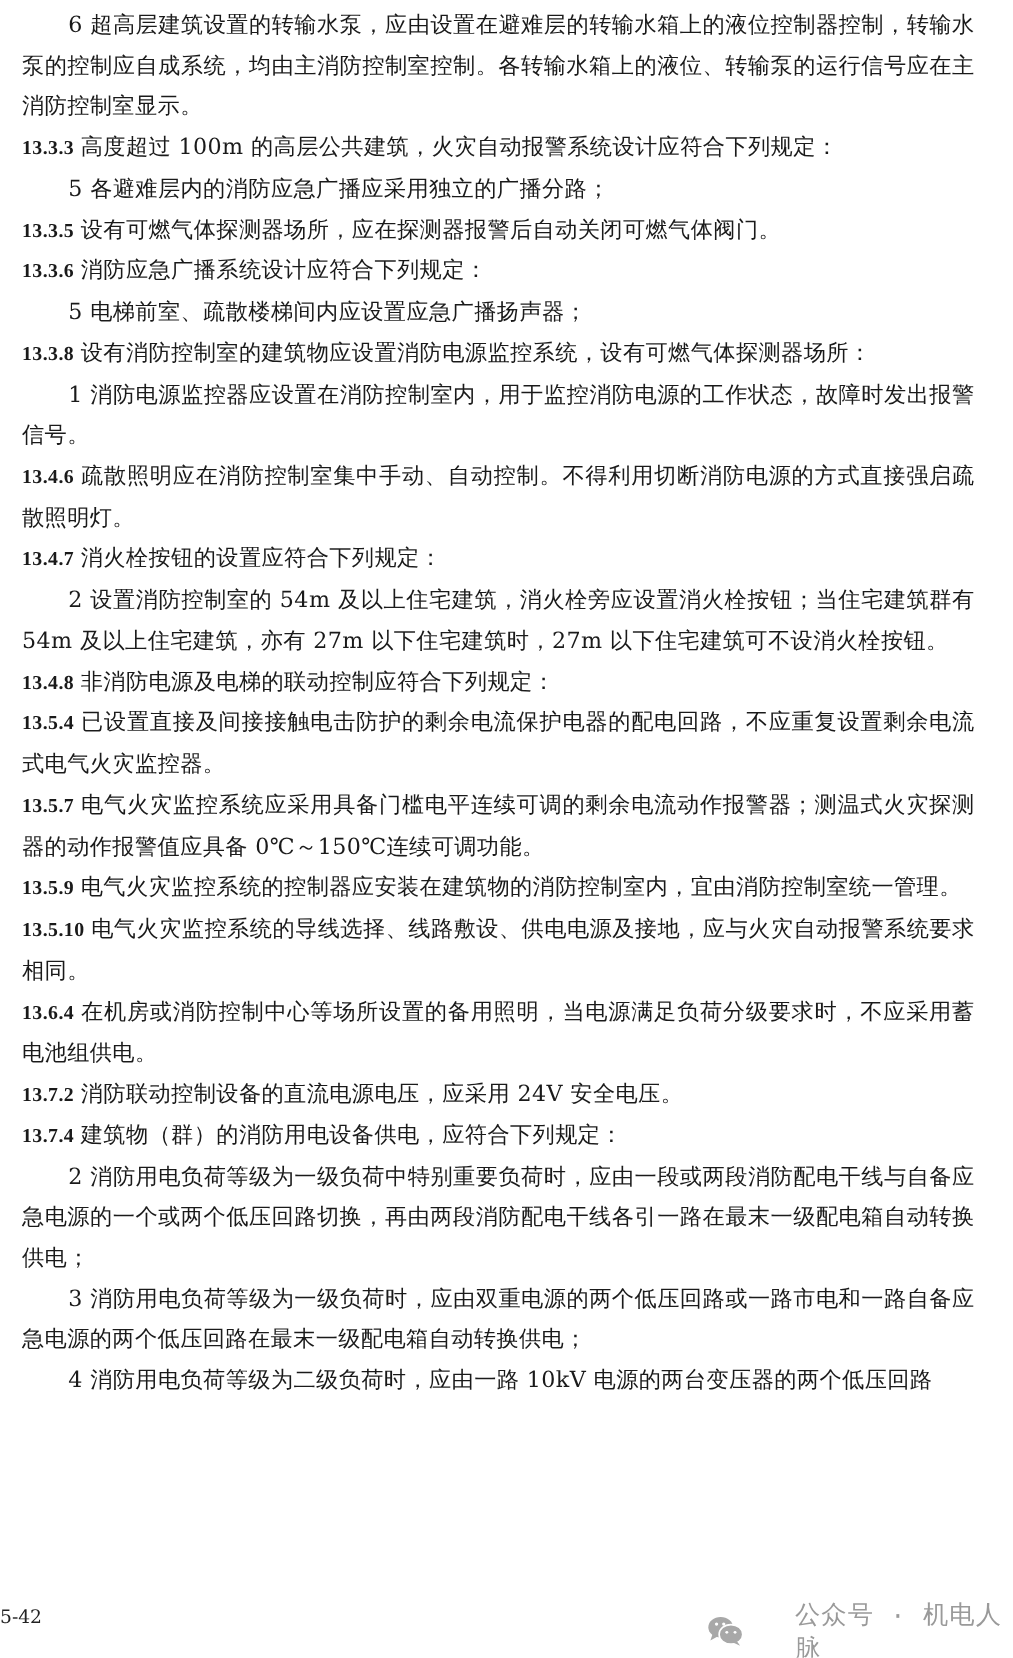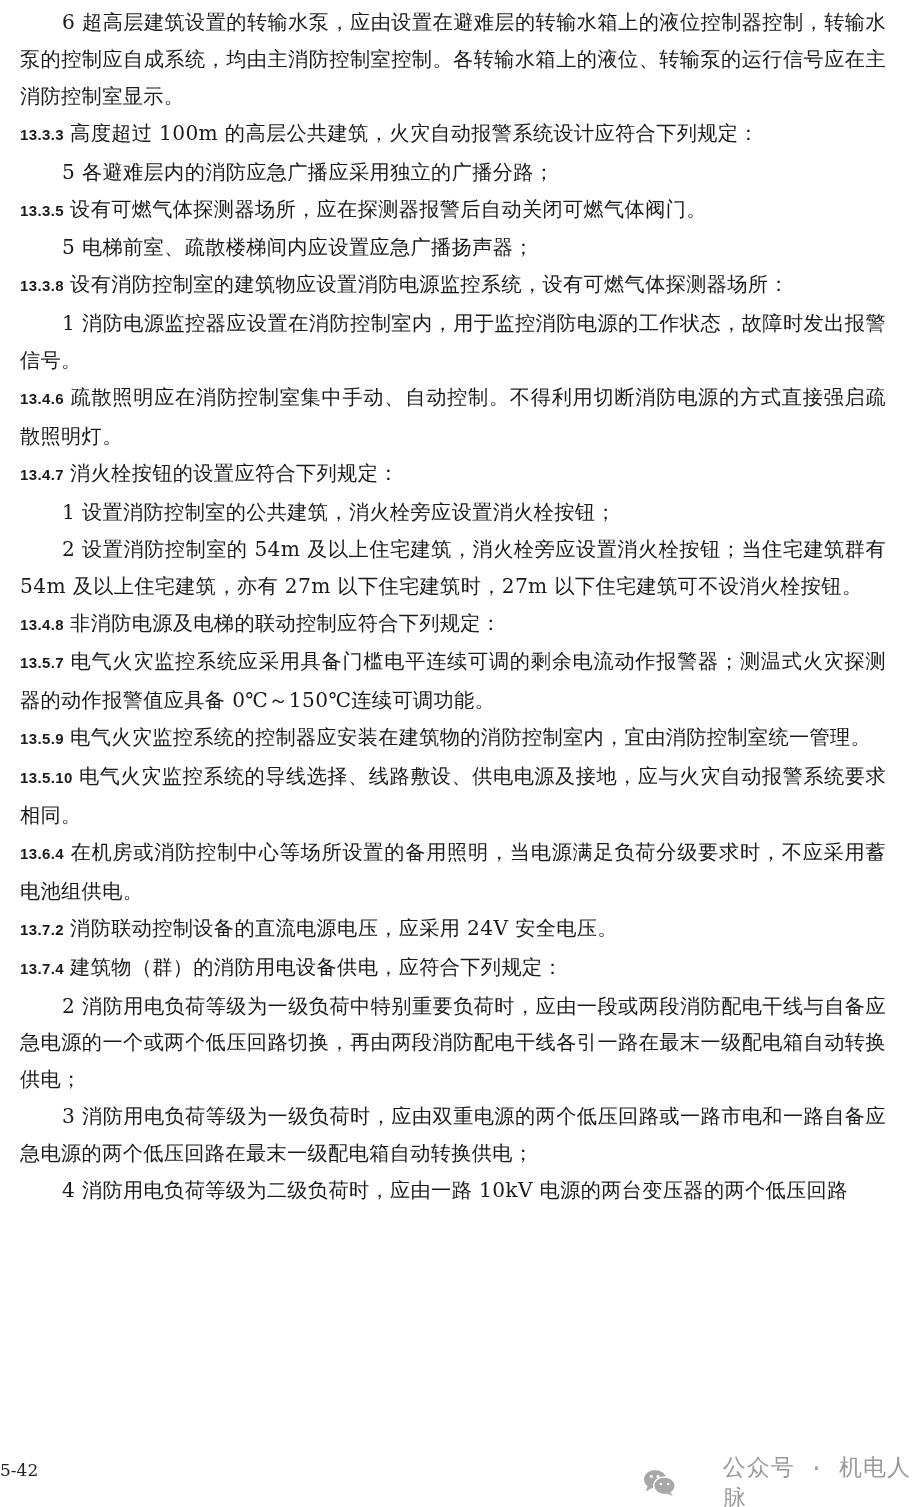--- a/index.html
+++ b/index.html
@@ -34,23 +34,23 @@
       text-align: justify;
       text-align-last: left;
       margin: 0;
       letter-spacing: 0.35px;
       word-break: break-all;
     }
     .para.indent {
       text-indent: 42px;
     }
     .clause-no {
-      font-family: Liberation Sans, sans-serif;
+      font-family: Liberation Serif, serif;
       font-weight: bold;
-      font-size: 15px;
+      font-size: 18px;
       letter-spacing: 0.4px;
       margin-right: 6px;
     }
     .footer-page {
       position: absolute;
       top: 1460px;
       left: 0;
       width: 743px;
       text-align: left;
       font-family: "DejaVu Serif", "Liberation Serif", serif;
@@ -83,38 +83,39 @@
 
     <p class="para indent"><span>6 超高层建筑设置的转输水泵，应由设置在避难层的转输水箱上的液位控制器控制，转输水泵的控制应自成系统，均由主消防控制室控制。各转输水箱上的液位、转输泵的运行信号应在主消防控制室显示。</span></p>
 
     <p class="para"><span class="clause-no">13.3.3</span><span>高度超过 100m 的高层公共建筑，火灾自动报警系统设计应符合下列规定：</span></p>
 
     <p class="para indent"><span>5 各避难层内的消防应急广播应采用独立的广播分路；</span></p>
 
 
     <p class="para"><span class="clause-no">13.3.5</span><span>设有可燃气体探测器场所，应在探测器报警后自动关闭可燃气体阀门。</span></p>
 
+    <p class="para"><span class="clause-no">13.3.6</span><span>消防应急广播系统设计应符合下列规定：</span></p>
 
     <p class="para indent"><span>5 电梯前室、疏散楼梯间内应设置应急广播扬声器；</span></p>
 
     <p class="para"><span class="clause-no">13.3.8</span><span>设有消防控制室的建筑物应设置消防电源监控系统，设有可燃气体探测器场所：</span></p>
 
     <p class="para indent"><span>1 消防电源监控器应设置在消防控制室内，用于监控消防电源的工作状态，故障时发出报警信号。</span></p>
 
     <p class="para"><span class="clause-no">13.4.6</span><span>疏散照明应在消防控制室集中手动、自动控制。不得利用切断消防电源的方式直接强启疏散照明灯。</span></p>
 
     <p class="para"><span class="clause-no">13.4.7</span><span>消火栓按钮的设置应符合下列规定：</span></p>
 
-    <p class="para indent"><span>1 设置消防控制室的公共建筑，消火栓旁应设置消火栓按钮；</span></p>
 
     <p class="para indent"><span>2 设置消防控制室的 54m 及以上住宅建筑，消火栓旁应设置消火栓按钮；当住宅建筑群有 54m 及以上住宅建筑，亦有 27m 以下住宅建筑时，27m 以下住宅建筑可不设消火栓按钮。</span></p>
 
     <p class="para"><span class="clause-no">13.4.8</span><span>非消防电源及电梯的联动控制应符合下列规定：</span></p>
 
 
+    <p class="para"><span class="clause-no">13.5.4</span><span>已设置直接及间接接触电击防护的剩余电流保护电器的配电回路，不应重复设置剩余电流式电气火灾监控器。</span></p>
 
     <p class="para"><span class="clause-no">13.5.7</span><span>电气火灾监控系统应采用具备门槛电平连续可调的剩余电流动作报警器；测温式火灾探测器的动作报警值应具备 0℃～150℃连续可调功能。</span></p>
 
     <p class="para"><span class="clause-no">13.5.9</span><span>电气火灾监控系统的控制器应安装在建筑物的消防控制室内，宜由消防控制室统一管理。</span></p>
 
     <p class="para"><span class="clause-no">13.5.10</span><span>电气火灾监控系统的导线选择、线路敷设、供电电源及接地，应与火灾自动报警系统要求相同。</span></p>
 
     <p class="para"><span class="clause-no">13.6.4</span><span>在机房或消防控制中心等场所设置的备用照明，当电源满足负荷分级要求时，不应采用蓄电池组供电。</span></p>
 
     <p class="para"><span class="clause-no">13.7.2</span><span>消防联动控制设备的直流电源电压，应采用 24V 安全电压。</span></p>

